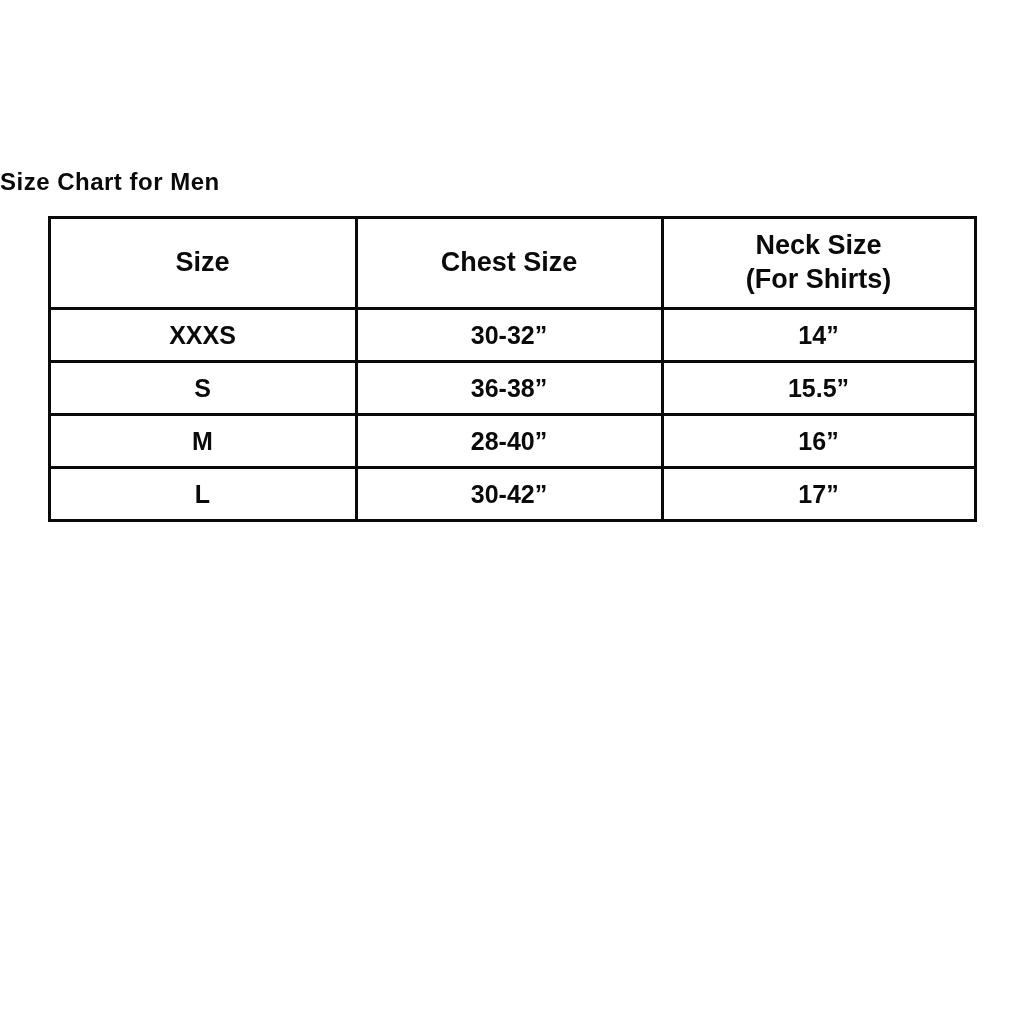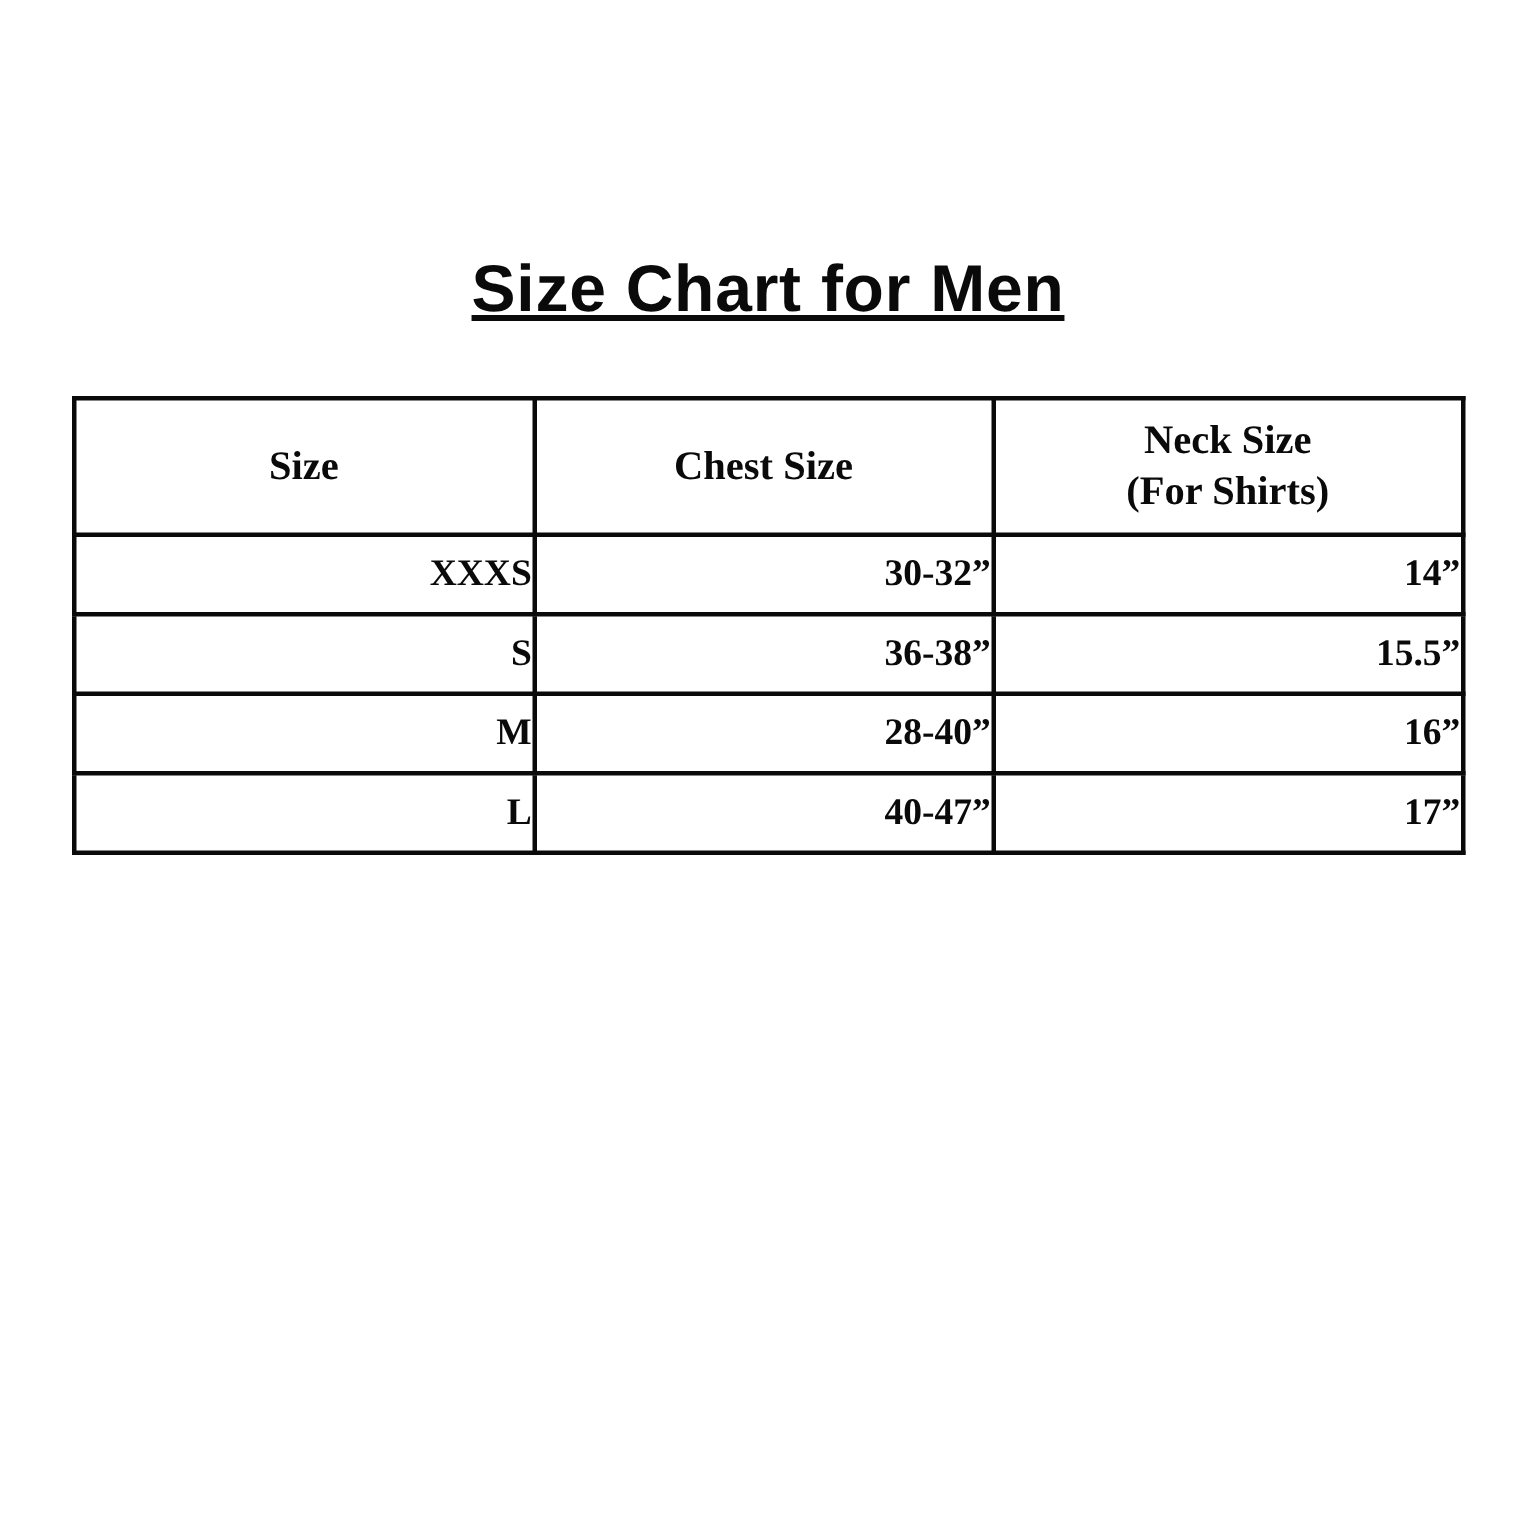--- a/index.html
+++ b/index.html
@@ -11,52 +11,48 @@
     color: #0a0a0a;
   }
   .page {
     position: relative;
     width: 1024px;
     height: 1024px;
     background: #ffffff;
   }
   .title {
     padding-top: 168px;
-    text-align: center;
-    font-size: 44px;
+    font-size: 24px;
     font-weight: bold;
     letter-spacing: 0.5px;
     color: #0a0a0a;
-    text-decoration: underline;
   }
   table.size-chart {
     border-collapse: collapse;
     table-layout: fixed;
     width: 926px;
-    margin: 46px auto 0 auto;
-    font-family: Liberation Serif, serif;
+    margin: 20px auto 0 auto;
   }
   table.size-chart th,
   table.size-chart td {
     border: 3px solid #0a0a0a;
     text-align: center;
     vertical-align: middle;
     font-weight: bold;
     color: #0a0a0a;
     white-space: pre-line;
   }
   table.size-chart th {
     height: 91px;
     font-size: 27px;
     line-height: 1.25;
   }
   table.size-chart td {
     height: 53px;
     font-size: 25px;
-    text-align: right;
   }
   table.size-chart col.c1 { width: 307px; }
   table.size-chart col.c2 { width: 306px; }
   table.size-chart col.c3 { width: 313px; }
 </style>
 </head>
 <body>
 
 <div class="page">
 
@@ -87,19 +83,19 @@
         <td>36-38”</td>
         <td>15.5”</td>
       </tr>
       <tr>
         <td>M</td>
         <td>28-40”</td>
         <td>16”</td>
       </tr>
       <tr>
         <td>L</td>
-        <td>40-47”</td>
+        <td>30-42”</td>
         <td>17”</td>
       </tr>
     </tbody>
   </table>
 
 </div>
 
 </body></html>

